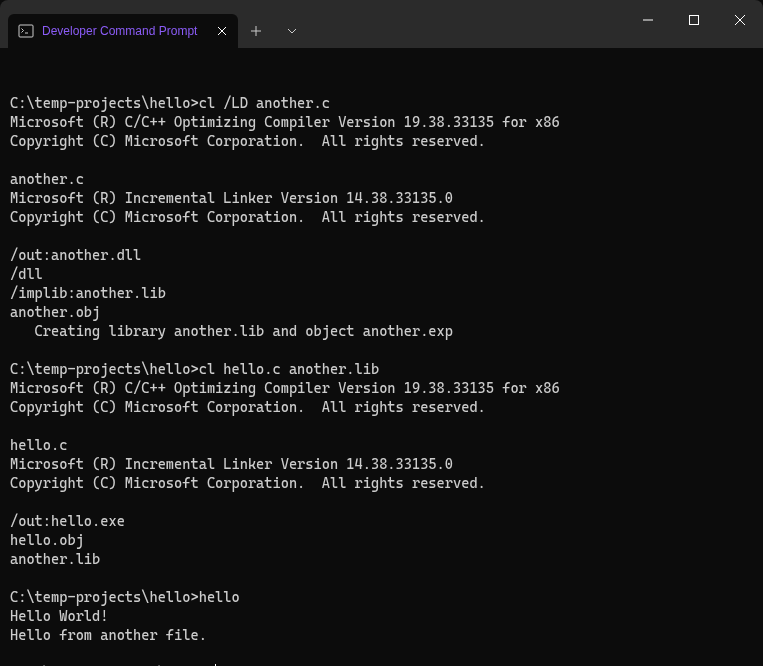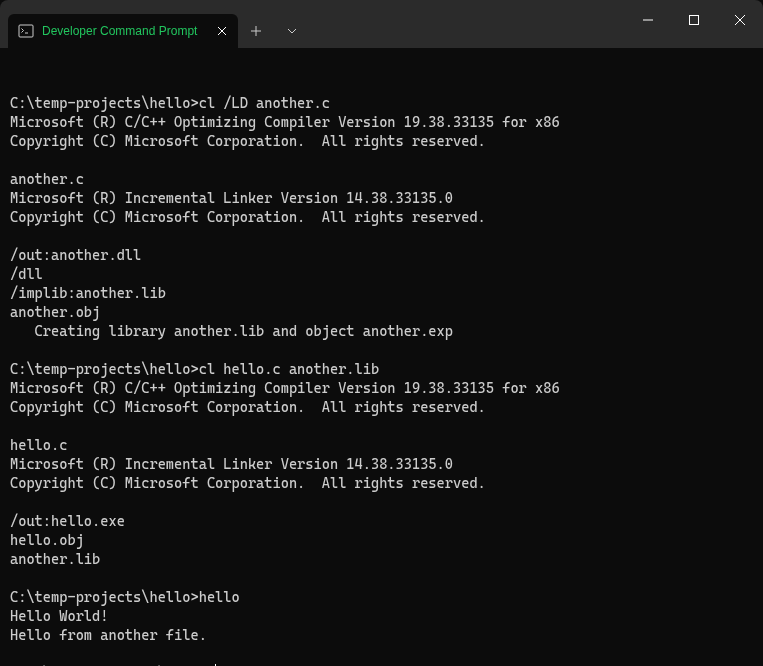--- a/index.html
+++ b/index.html
@@ -25,21 +25,21 @@
     .tab-area {
       display: flex;
       align-items: flex-end;
       height: 100%;
       padding-left: 8px;
     }
     .tab {
       display: flex;
       align-items: center;
       background: #0c0c0c;
-      color: #22c55e;
+      color: #8b5cf6;
       font-family: 'Segoe UI', sans-serif;
       font-size: 12px;
       padding: 0 8px 0 10px;
       height: 34px;
       margin-top: 14px;
       border-top-left-radius: 6px;
       border-top-right-radius: 6px;
       gap: 8px;
       min-width: 230px;
     }

